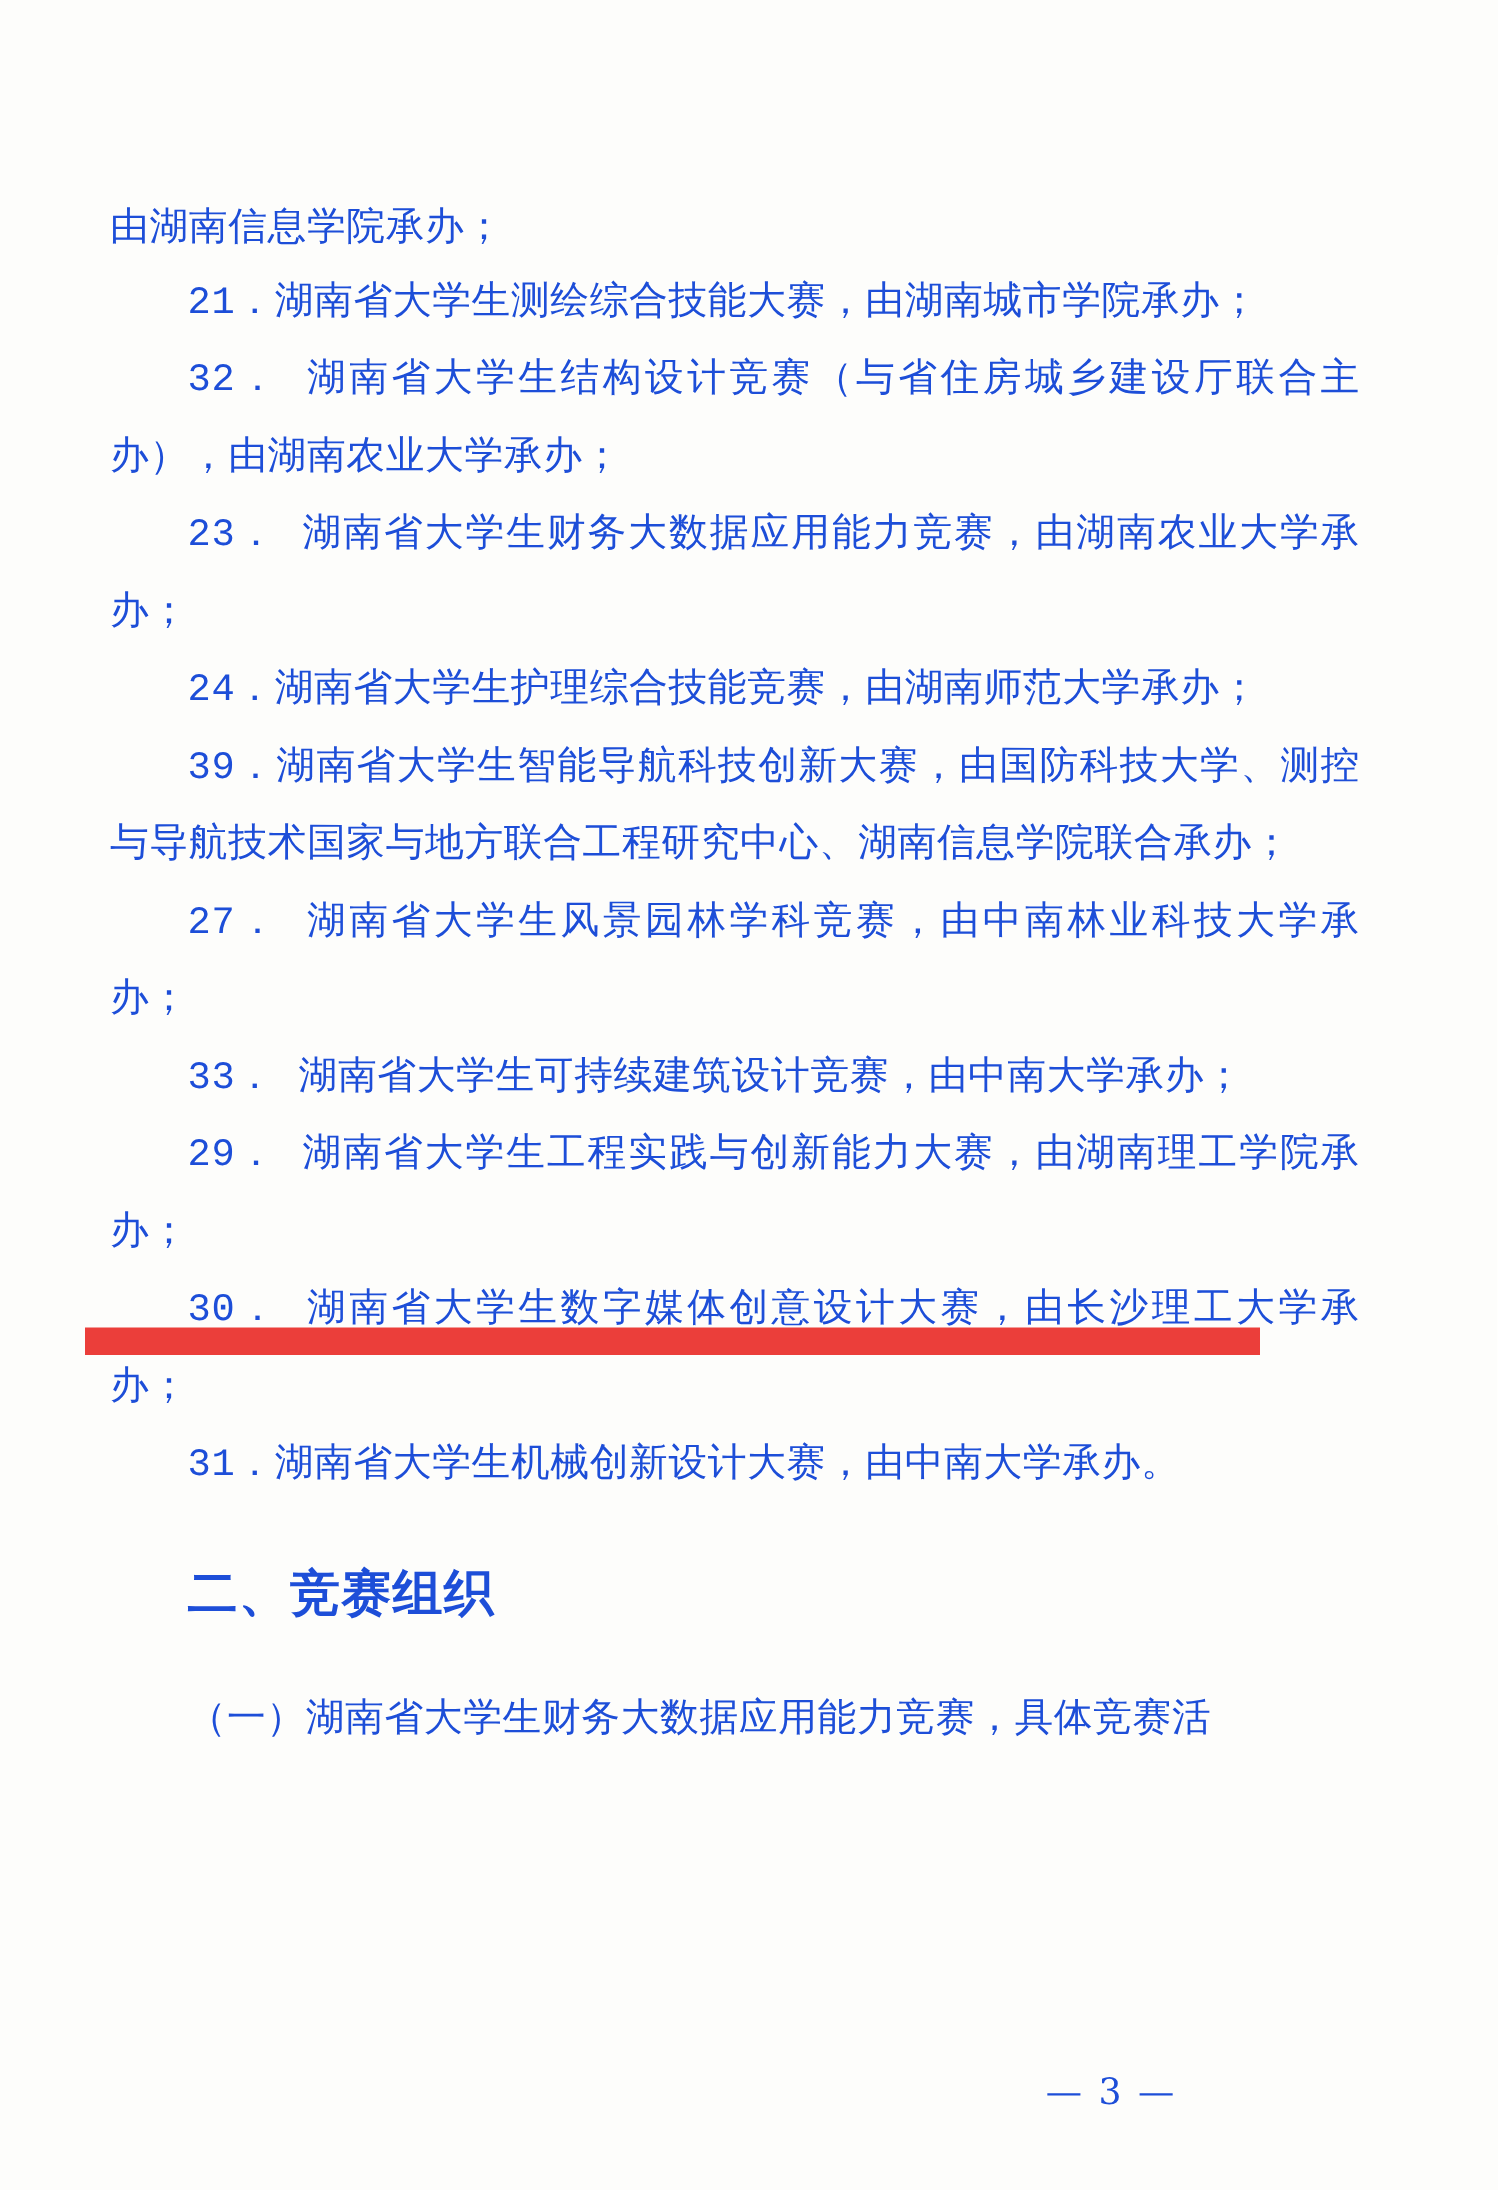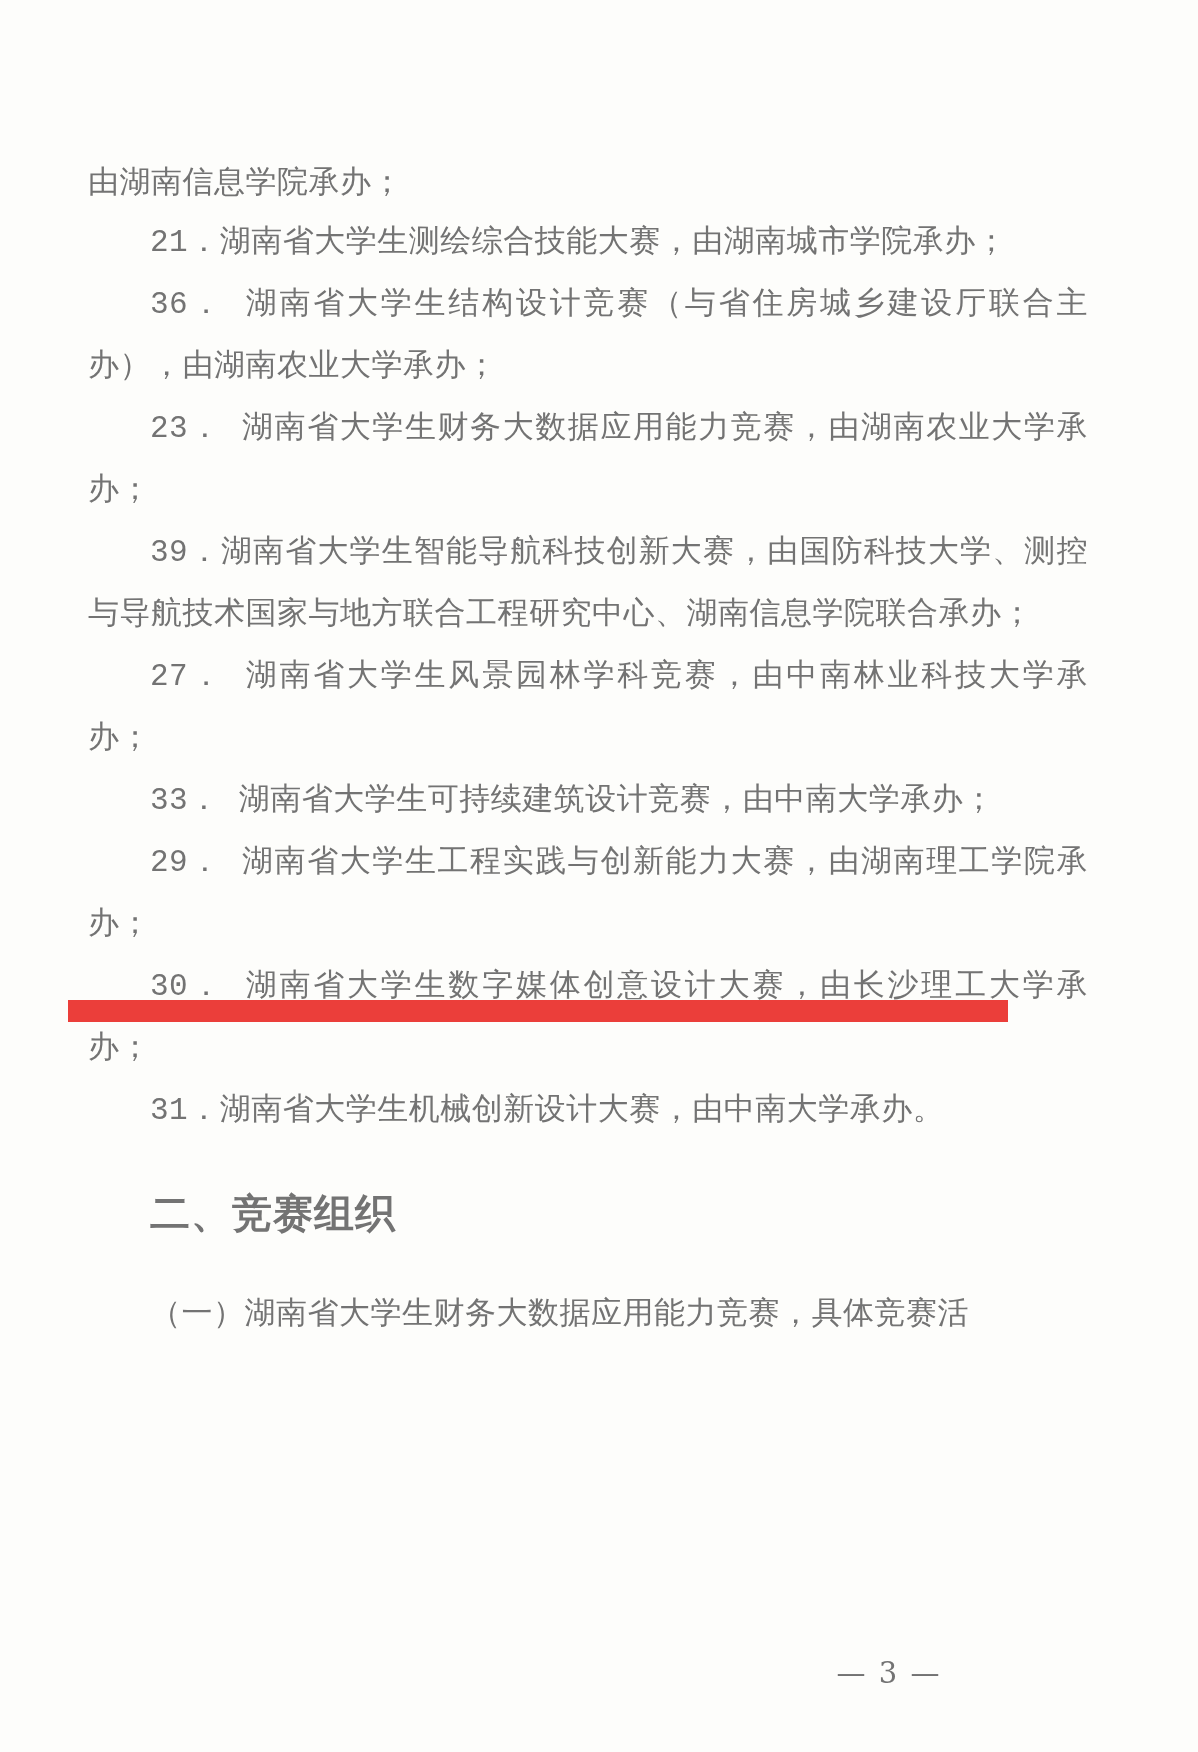--- a/index.html
+++ b/index.html
@@ -7,21 +7,21 @@
     padding: 0;
     background: #ffffff;
   }
   .page {
     position: relative;
     width: 1198px;
     height: 1752px;
     background: #fdfdfb;
     overflow: hidden;
     font-family: "DejaVu Serif", "Liberation Serif", serif;
-    color: #737373;
+    color: #1d4ed8;
   }
   .content {
     position: absolute;
     left: 88px;
     top: 150px;
     width: 1000px;
   }
   .para {
     font-size: 31px;
     line-height: 62px;
@@ -80,24 +80,25 @@
 </head>
 <body>
 
 <div class="page">
   <div class="content">
 
     <p class="para noindent">由湖南信息学院承办；</p>
 
     <p class="para indent">21．湖南省大学生测绘综合技能大赛，由湖南城市学院承办；</p>
 
-    <p class="para indent">36． 湖南省大学生结构设计竞赛（与省住房城乡建设厅联合主办），由湖南农业大学承办；</p>
+    <p class="para indent">32． 湖南省大学生结构设计竞赛（与省住房城乡建设厅联合主办），由湖南农业大学承办；</p>
 
     <p class="para indent">23． 湖南省大学生财务大数据应用能力竞赛，由湖南农业大学承办；</p>
 
+    <p class="para indent">24．湖南省大学生护理综合技能竞赛，由湖南师范大学承办；</p>
 
     <p class="para indent">39．湖南省大学生智能导航科技创新大赛，由国防科技大学、测控与导航技术国家与地方联合工程研究中心、湖南信息学院联合承办；</p>
 
 
     <p class="para indent">27． 湖南省大学生风景园林学科竞赛，由中南林业科技大学承办；</p>
 
     <p class="para indent">33． 湖南省大学生可持续建筑设计竞赛，由中南大学承办；</p>
 
     <p class="para indent">29． 湖南省大学生工程实践与创新能力大赛，由湖南理工学院承办；</p>
 

